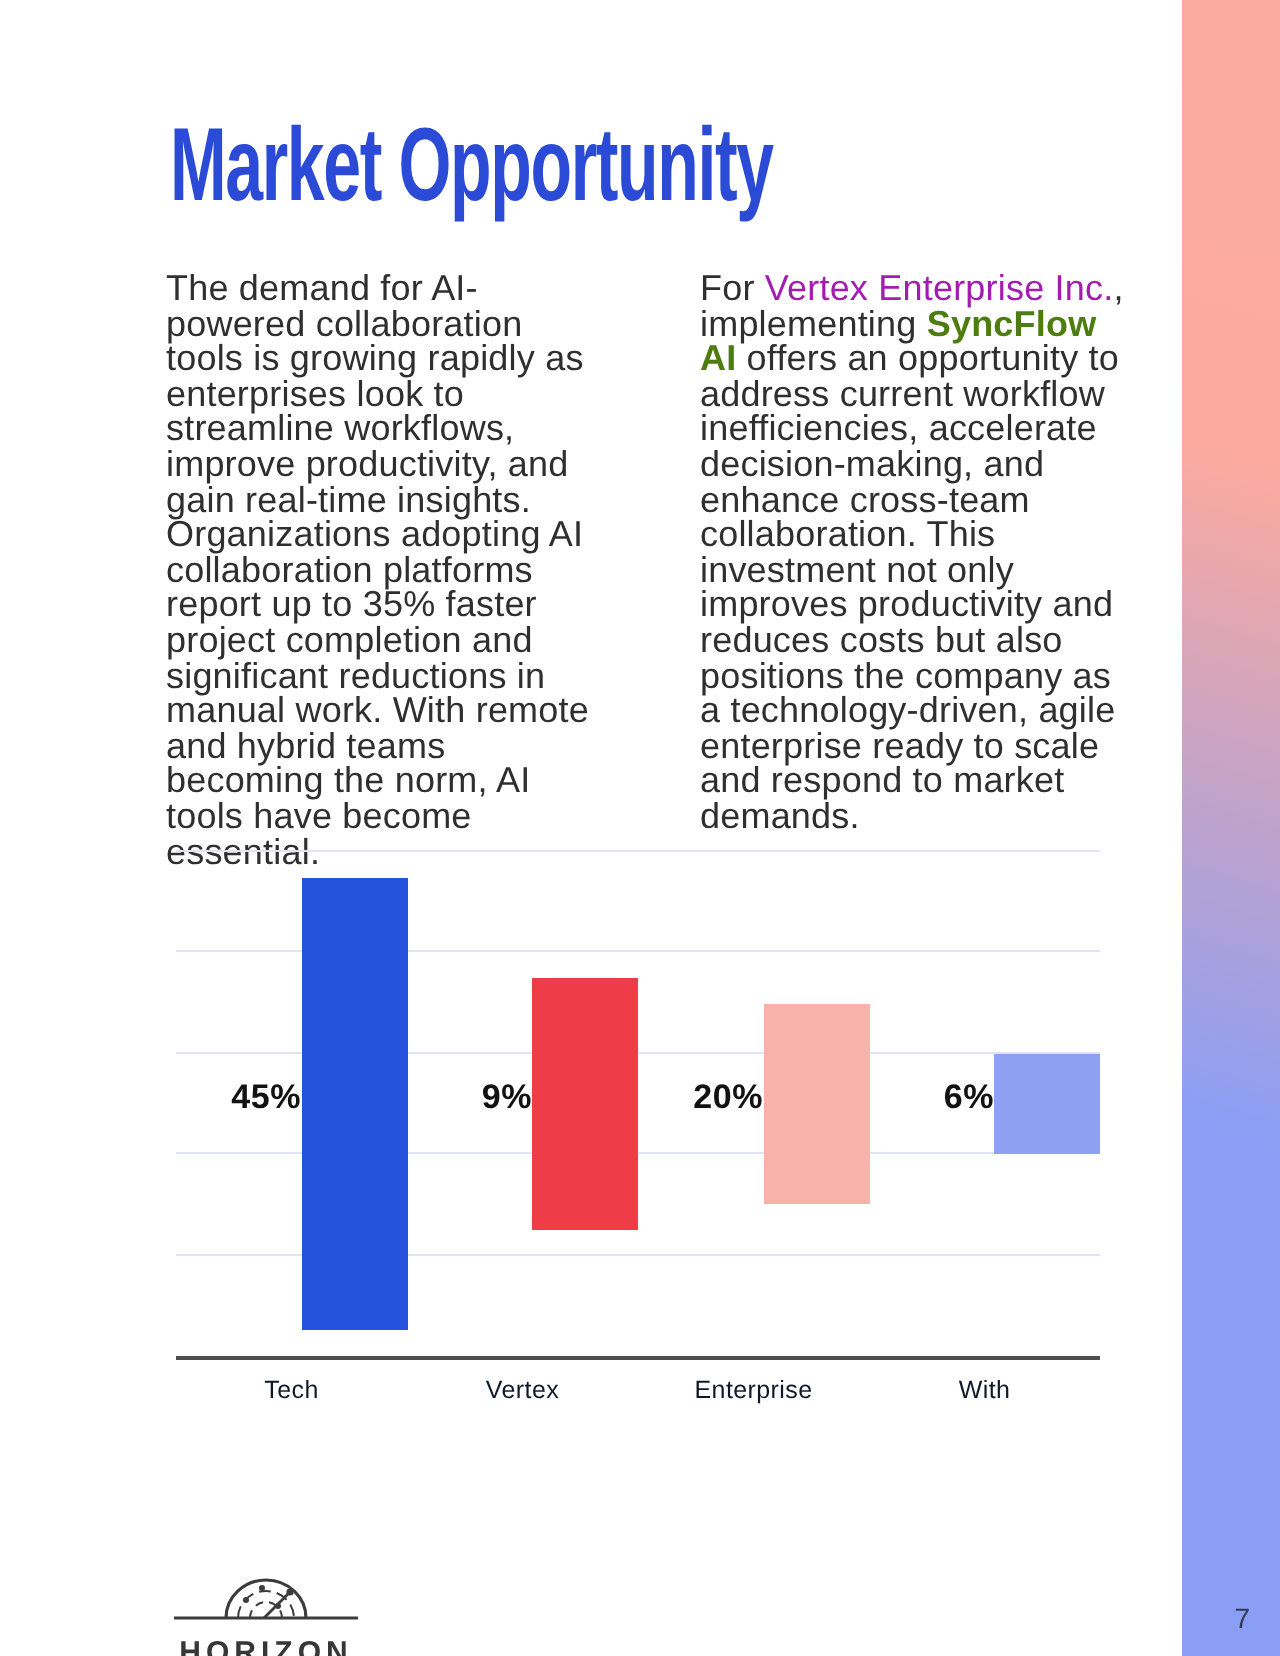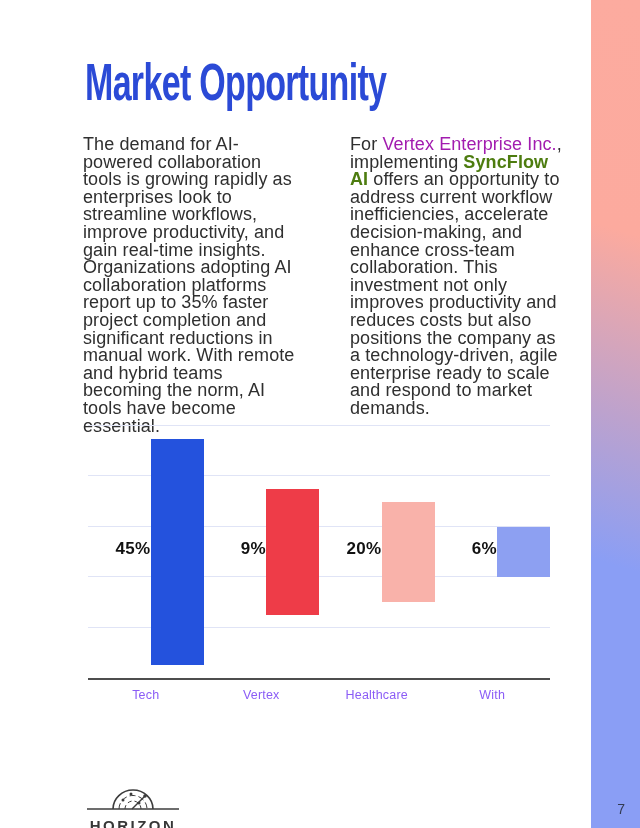--- a/index.html
+++ b/index.html
@@ -27,21 +27,21 @@
   .product{color:#4d7c0f;font-weight:bold;}
   
   .chart{position:absolute;left:88px;top:426px;width:462px;}
   .plot{position:relative;width:100%;height:252px;border-bottom:2px solid #4d4d4d;}
   .gridline{position:absolute;left:0;width:100%;height:1px;background:#e0e4f6;}
   .bars{position:absolute;left:0;top:0;width:100%;height:100%;display:flex;}
   .bar-slot{flex:1;display:flex;justify-content:flex-end;align-items:center;height:100%;}
   .bar-value{font-size:17px;font-weight:bold;color:#121212;margin-bottom:7px;letter-spacing:0.3px;}
   .bar{width:53px;}
   .x-labels{display:flex;margin-top:8px;}
-  .x-label{flex:1;text-align:center;font-size:12.5px;color:#8b5cf6;letter-spacing:0.2px;}
+  .x-label{flex:1;text-align:center;font-size:12.5px;color:#0f172a;letter-spacing:0.2px;}
   
   .logo{position:absolute;left:87px;top:784px;width:92px;text-align:center;color:#3c3c3c;}
   .logo-name{font-size:15px;font-weight:bold;letter-spacing:2.5px;margin-top:1px;color:#373737;}
   .logo-sub{font-size:7.5px;font-weight:bold;letter-spacing:4px;color:#4a4a4a;margin-top:2px;font-style:italic;}
   
   .page-number{position:absolute;right:15px;bottom:11px;font-size:14px;color:#333b52;}
 </style>
 </head>
 <body>
 
@@ -78,21 +78,21 @@
           </div>
           <div class="bar-slot">
             <div class="bar-value">6%</div>
             <div class="bar" style="height: 20%; background: rgb(141, 160, 242);"></div>
           </div>
         </div>
     </div>
     <div class="x-labels">
         <div class="x-label">Tech</div>
         <div class="x-label">Vertex</div>
-        <div class="x-label">Healthcare</div>
+        <div class="x-label">Enterprise</div>
         <div class="x-label">With</div>
       </div>
   </div>
 
   <div class="logo">
     <svg width="92" height="28" viewBox="0 0 92 28">
       <line x1="0" y1="25" x2="92" y2="25" stroke="#3c3c3c" stroke-width="1.6"></line>
       <path d="M26,25 a20,19 0 0 1 40,0" fill="none" stroke="#3c3c3c" stroke-width="1.6"></path>
       <path d="M32,25 a14,13.5 0 0 1 28,0" fill="none" stroke="#3c3c3c" stroke-width="1" stroke-dasharray="6 3"></path>
       <path d="M38,25 a8,8 0 0 1 16,0" fill="none" stroke="#3c3c3c" stroke-width="1" stroke-dasharray="4 3"></path>

